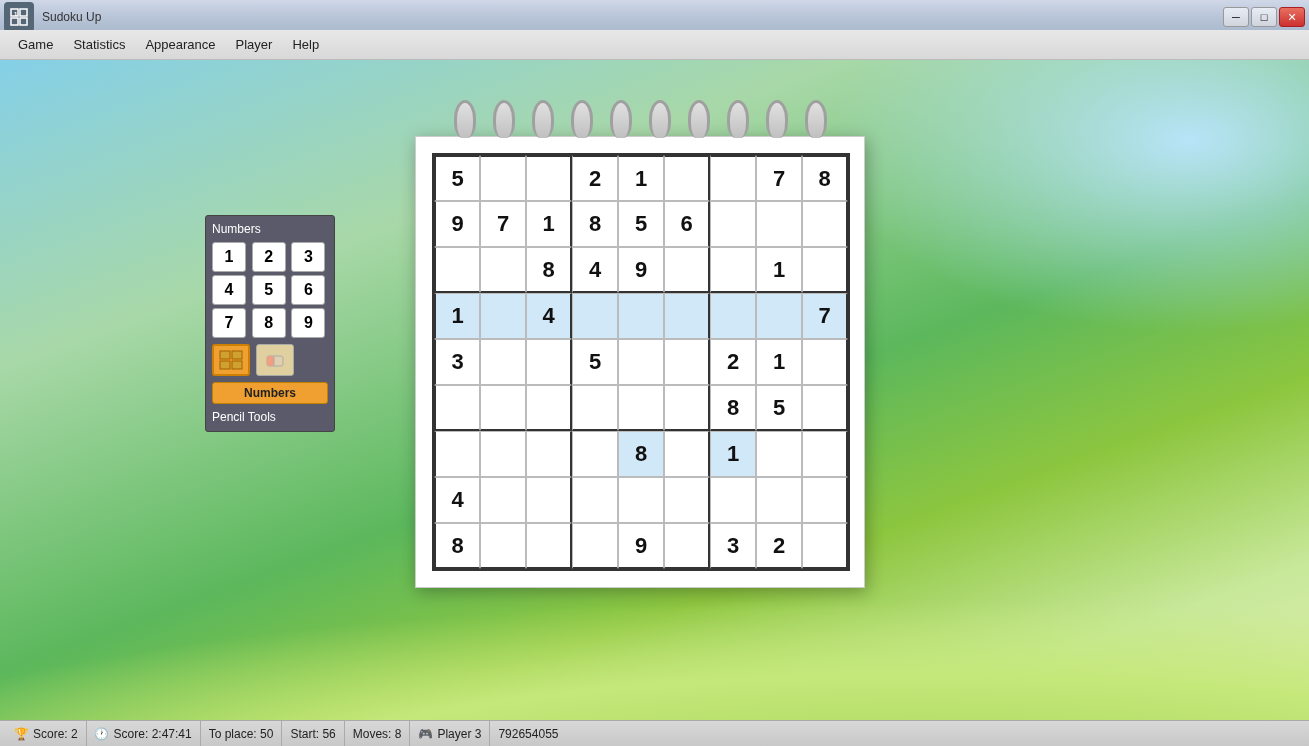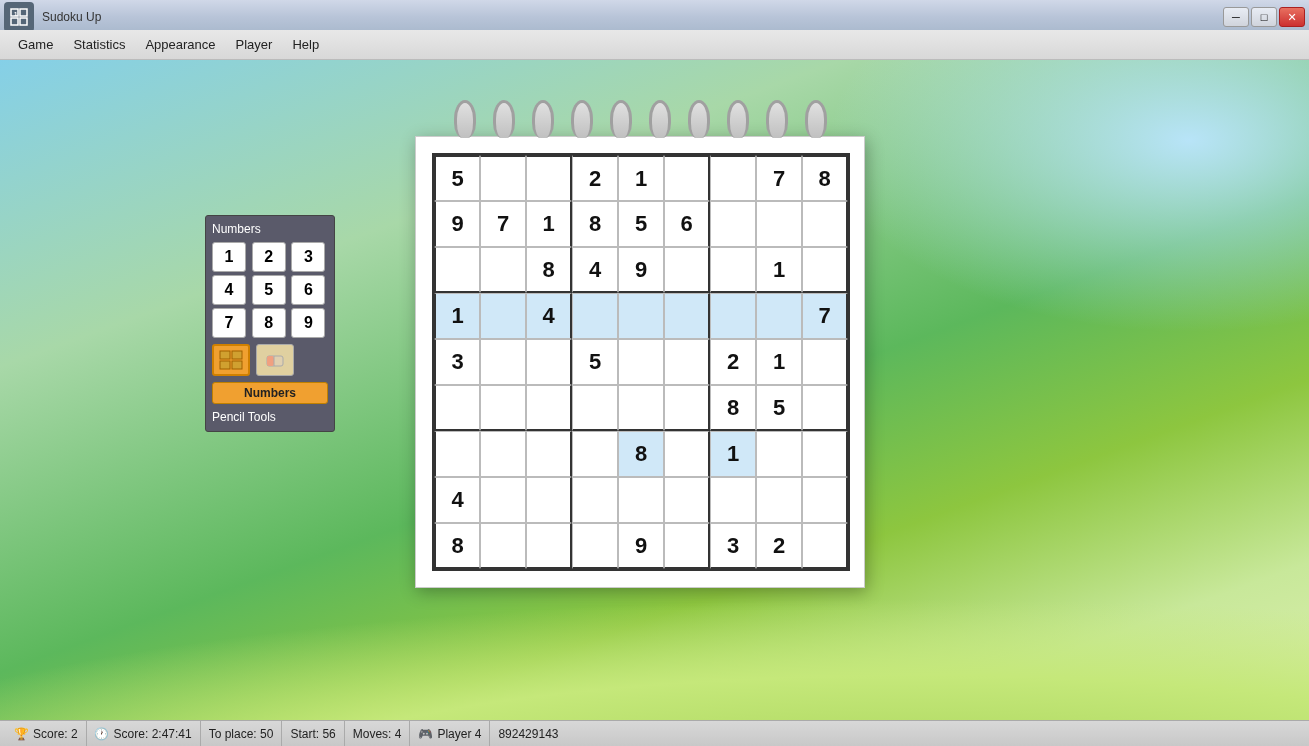--- a/index.html
+++ b/index.html
@@ -456,22 +456,22 @@
     <span>🕐</span>
     <span>Score: 2:47:41</span>
   </div>
   <div class="status-item">
     <span>To place: 50</span>
   </div>
   <div class="status-item">
     <span>Start: 56</span>
   </div>
   <div class="status-item">
-    <span>Moves: 4</span>
+    <span>Moves: 8</span>
   </div>
   <div class="status-item">
     <span>🎮</span>
-    <span>Player 4</span>
-  </div>
-  <div class="status-item">
-    <span>892429143</span>
+    <span>Player 3</span>
+  </div>
+  <div class="status-item">
+    <span>792654055</span>
   </div>
 </div>
 
 </body></html>

